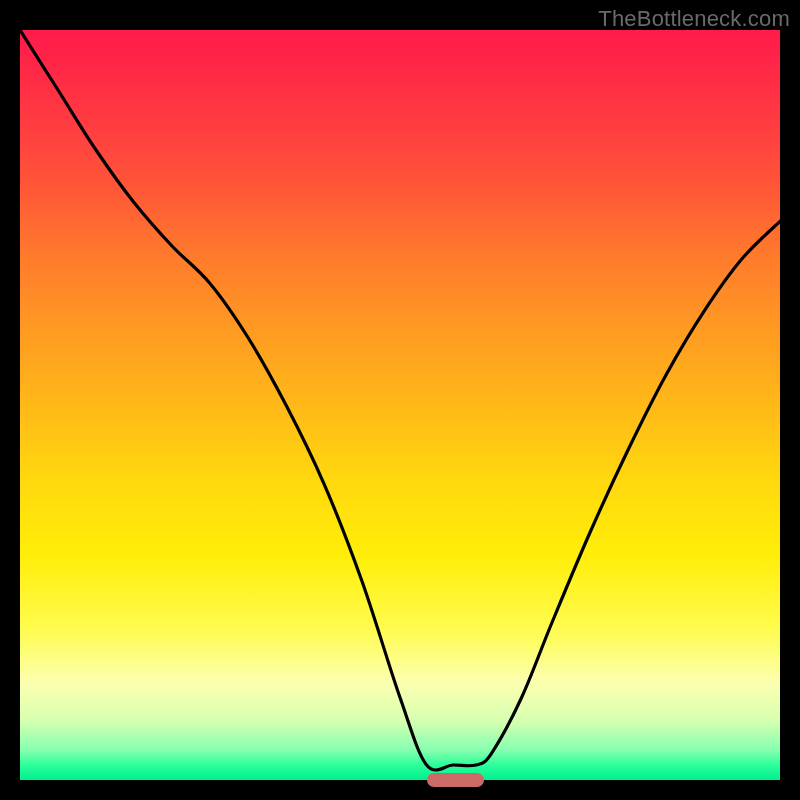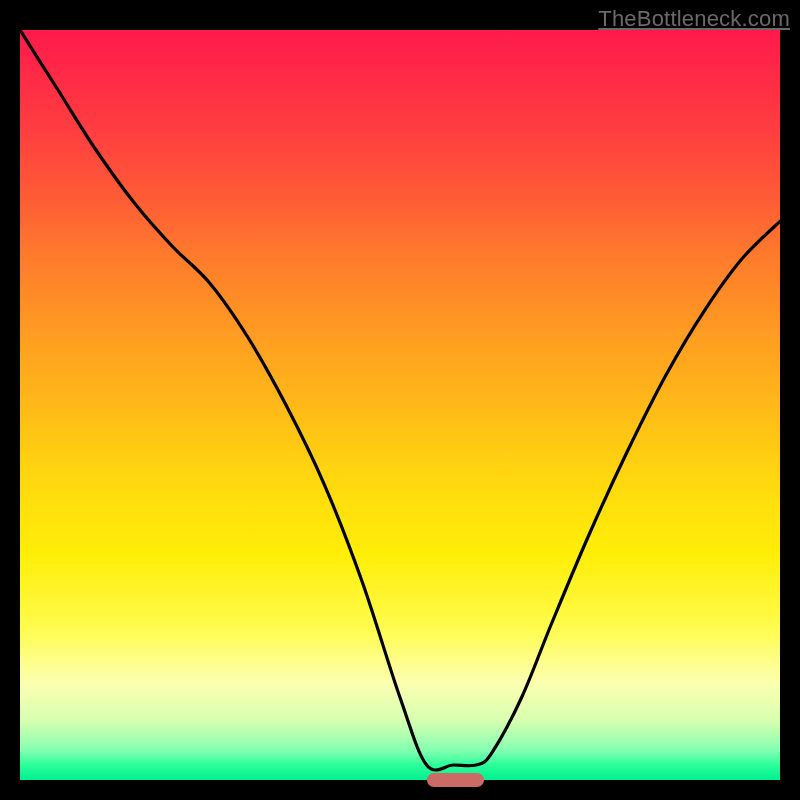--- a/index.html
+++ b/index.html
@@ -19,21 +19,20 @@
   }
   .watermark {
     position: absolute;
     top: 6px;
     right: 10px;
     color: #6a6a6a;
     font-size: 22px;
     font-weight: 500;
     letter-spacing: 0.2px;
     z-index: 5;
-    text-decoration: underline;
   }
   .plot {
     position: absolute;
     left: 20px;
     top: 30px;
     width: 760px;
     height: 750px;
     background: linear-gradient(
       to bottom,
       #ff1a4b 0%,

